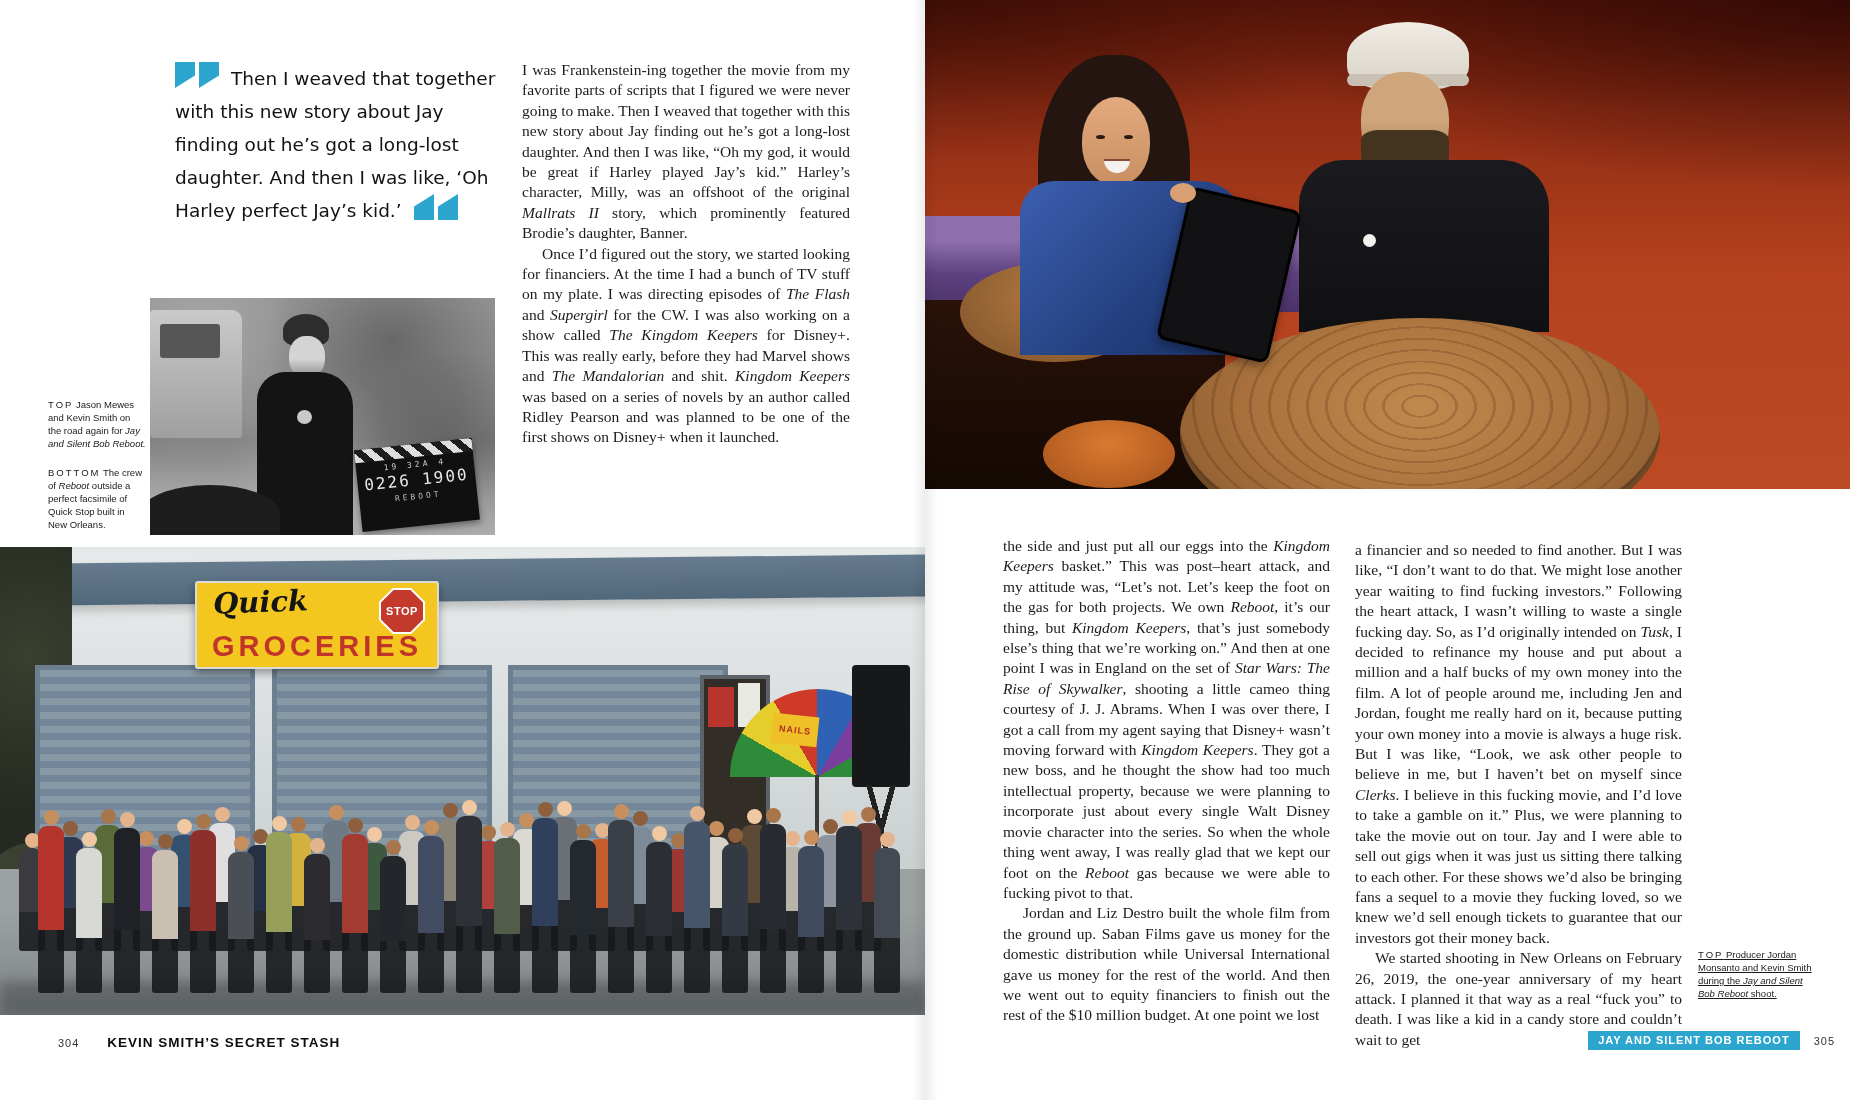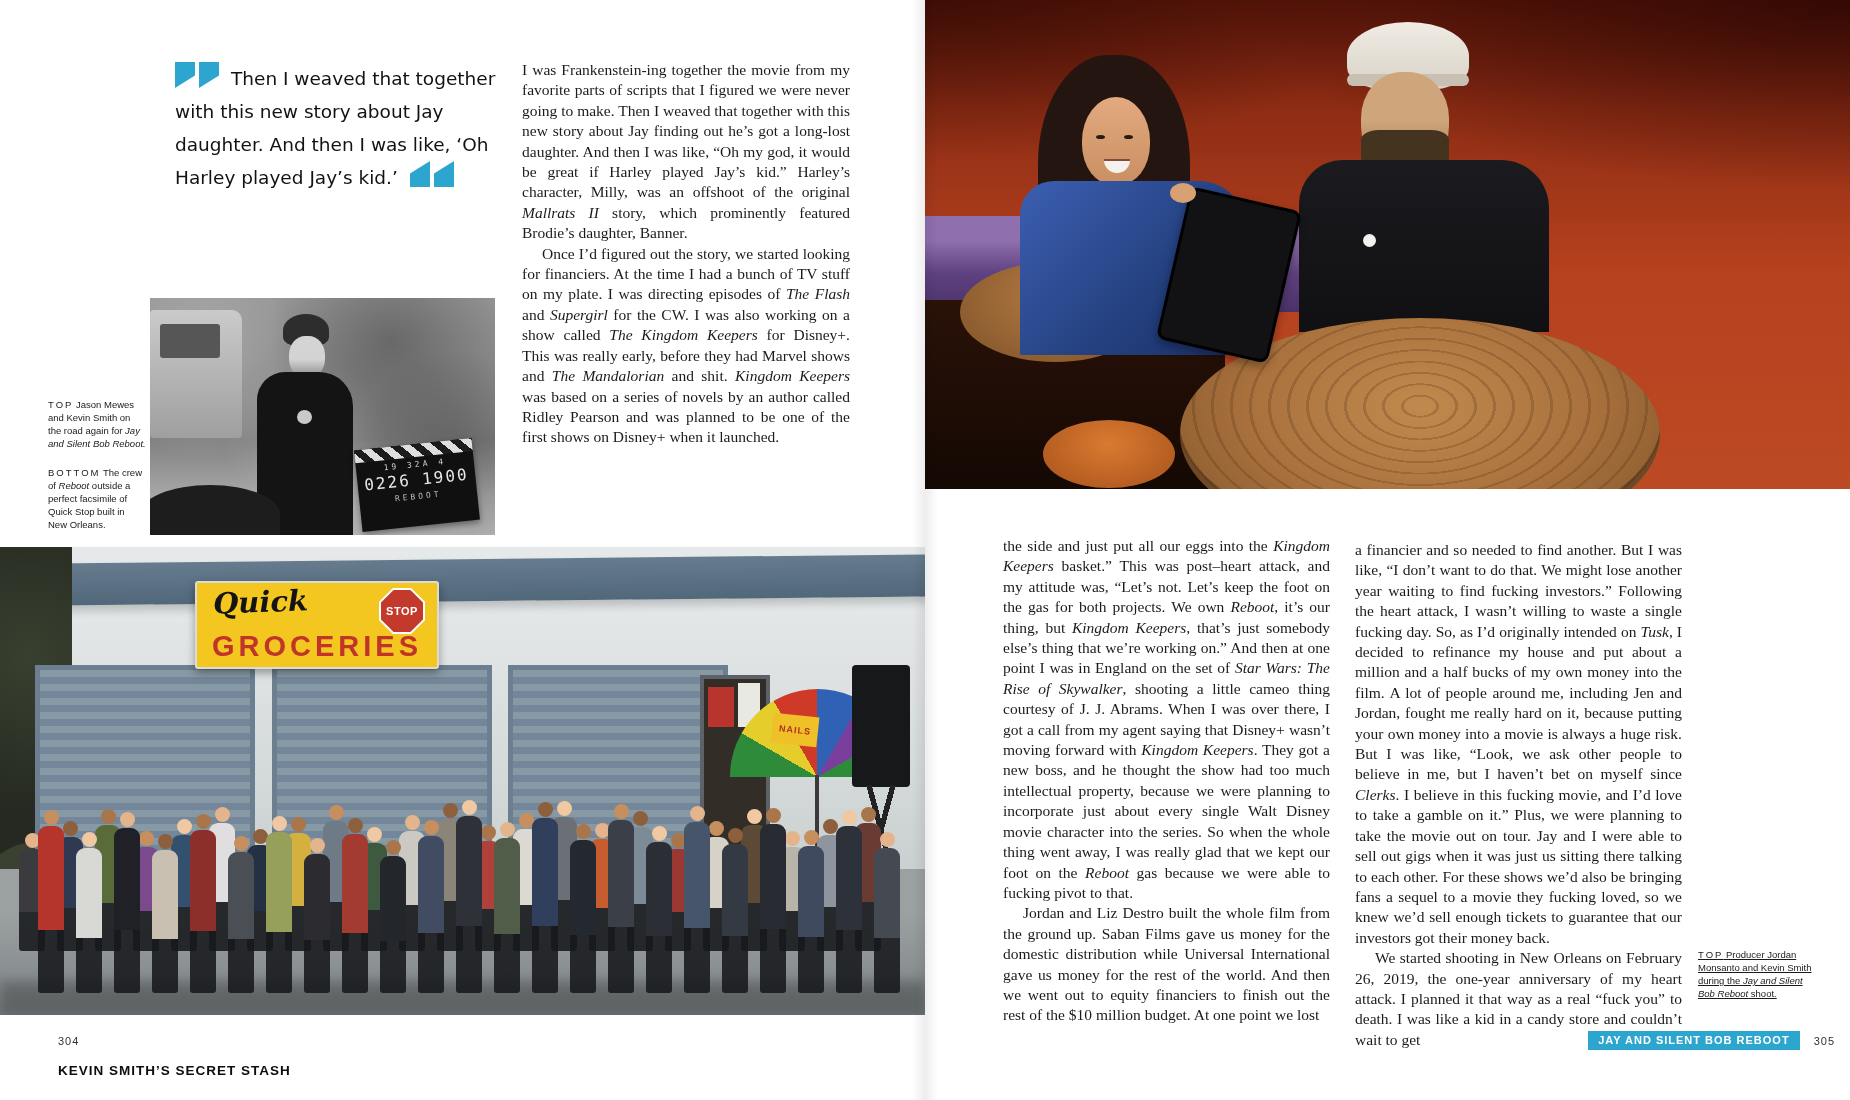--- a/index.html
+++ b/index.html
@@ -27,22 +27,22 @@
   .para{margin:0;}
   .ind{text-indent:20px;}
 
   
   .cap{position:absolute;font-family:"Liberation Sans",sans-serif;font-size:9.5px;line-height:13px;color:#1a1a1a;}
   .cap-1{left:48px;top:398px;width:98px;}
   .cap-2{left:48px;top:466px;width:98px;}
   .cap-3{left:1698px;top:948px;width:114px;text-decoration:underline;}
 
   
-  .foot-left{position:absolute;left:58px;top:1035px;display:flex;align-items:baseline;gap:16px;
-             font-family:"Liberation Sans",sans-serif;flex-direction:column;}
+  .foot-left{position:absolute;left:58px;top:1035px;display:flex;align-items:baseline;gap:28px;
+             font-family:"Liberation Sans",sans-serif;}
   .pnum{font-size:11px;letter-spacing:1px;color:#333;}
   .btitle{font-size:13.5px;font-weight:bold;letter-spacing:1px;color:#0d0d0d;}
   .foot-right{position:absolute;right:42px;top:1031px;display:flex;align-items:center;gap:14px;
               font-family:"Liberation Sans",sans-serif;}
   .badge{background:#2ca6ce;color:#ffffff;font-size:11px;font-weight:bold;letter-spacing:1px;
          padding:3px 10px 4px 10px;}
 
   .fold{position:absolute;left:912px;top:0;width:26px;height:1100px;
         background:linear-gradient(90deg,rgba(0,0,0,0),rgba(0,0,0,.07),rgba(0,0,0,0));pointer-events:none;z-index:50;}
 
@@ -173,23 +173,24 @@
   <section>
 
     <div class="pullquote">
       <div class="pq-line">
         <span class="qpair">
             <i class="qmark"></i>
             <i class="qmark"></i>
           </span><span>Then I weaved that together</span>
       </div>
       <div class="pq-line"><span>with this new story about Jay</span></div>
+      <div class="pq-line"><span>finding out he’s got a long-lost</span></div>
       <div class="pq-line"><span>daughter. And then I was like, ‘Oh</span></div>
       <div class="pq-line">
-        <span>Harley played Jay’s kid.’</span><span class="qpair close">
+        <span>Harley perfect Jay’s kid.’</span><span class="qpair close">
             <i class="qmark"></i>
             <i class="qmark"></i>
           </span>
       </div>
     </div>
 
     <figure class="bw-photo">
       <div class="bw-van">
           <div class="win"></div>
         </div>

